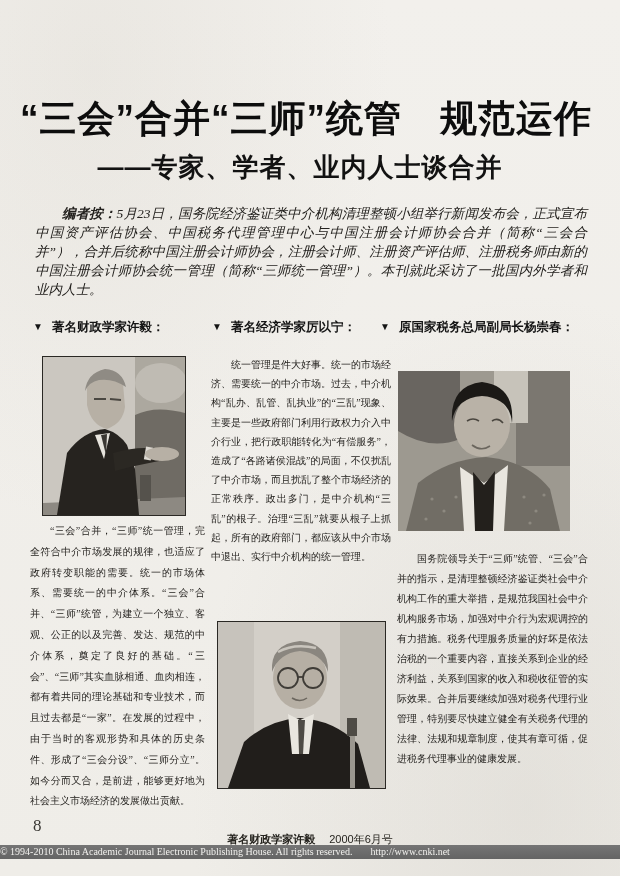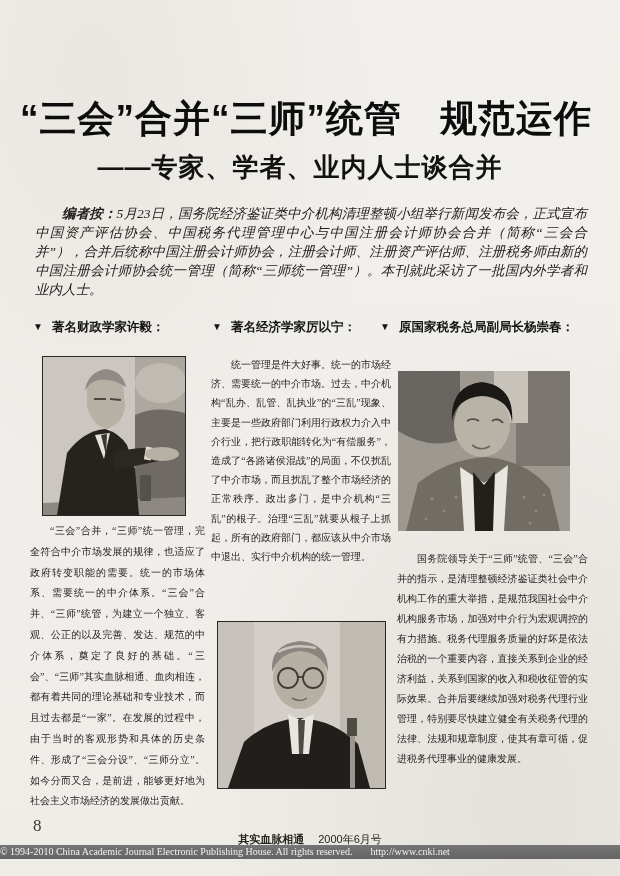--- a/index.html
+++ b/index.html
@@ -163,17 +163,17 @@
       <path d="M94,50 q6,-4 11,2" stroke="#4a463f" stroke-width="1.6" fill="none"></path>
       <path d="M74,74 q9,7 18,1" stroke="#6b665e" stroke-width="1.6" fill="none"></path>
     </svg>
   </div>
 
   <div id="text-col1" class="col-text">“三会”合并，“三师”统一管理，完全符合中介市场发展的规律，也适应了政府转变职能的需要。统一的市场体系、需要统一的中介体系。“三会”合并、“三师”统管，为建立一个独立、客观、公正的以及完善、发达、规范的中介体系，奠定了良好的基础。“三会”、“三师”其实血脉相通、血肉相连，都有着共同的理论基础和专业技术，而且过去都是“一家”。在发展的过程中，由于当时的客观形势和具体的历史条件、形成了“三会分设”、“三师分立”。如今分而又合，是前进，能够更好地为社会主义市场经济的发展做出贡献。</div>
   <div id="text-col2" class="col-text">统一管理是件大好事。统一的市场经济、需要统一的中介市场。过去，中介机构“乱办、乱管、乱执业”的“三乱”现象、主要是一些政府部门利用行政权力介入中介行业，把行政职能转化为“有偿服务”，造成了“各路诸侯混战”的局面，不仅扰乱了中介市场，而且扰乱了整个市场经济的正常秩序。政出多门，是中介机构“三乱”的根子。治理“三乱”就要从根子上抓起，所有的政府部门，都应该从中介市场中退出、实行中介机构的统一管理。</div>
   <div id="text-col3" class="col-text">国务院领导关于“三师”统管、“三会”合并的指示，是清理整顿经济鉴证类社会中介机构工作的重大举措，是规范我国社会中介机构服务市场，加强对中介行为宏观调控的有力措施。税务代理服务质量的好坏是依法治税的一个重要内容，直接关系到企业的经济利益，关系到国家的收入和税收征管的实际效果。合并后要继续加强对税务代理行业管理，特别要尽快建立健全有关税务代理的法律、法规和规章制度，使其有章可循，促进税务代理事业的健康发展。</div>
 
   <div class="page-number">8</div>
-  <div class="footer-center"><span>其实血脉相通</span><span class="issue">2000年6月号</span></div>
+  <div class="footer-center"><span>著名财政学家许毅</span><span class="issue">2000年6月号</span></div>
 
   <div class="copyright-bar"><span>© 1994-2010 China Academic Journal Electronic Publishing House. All rights reserved.</span><span class="site">http://www.cnki.net</span></div>
 
 </div>
 
 </body></html>

